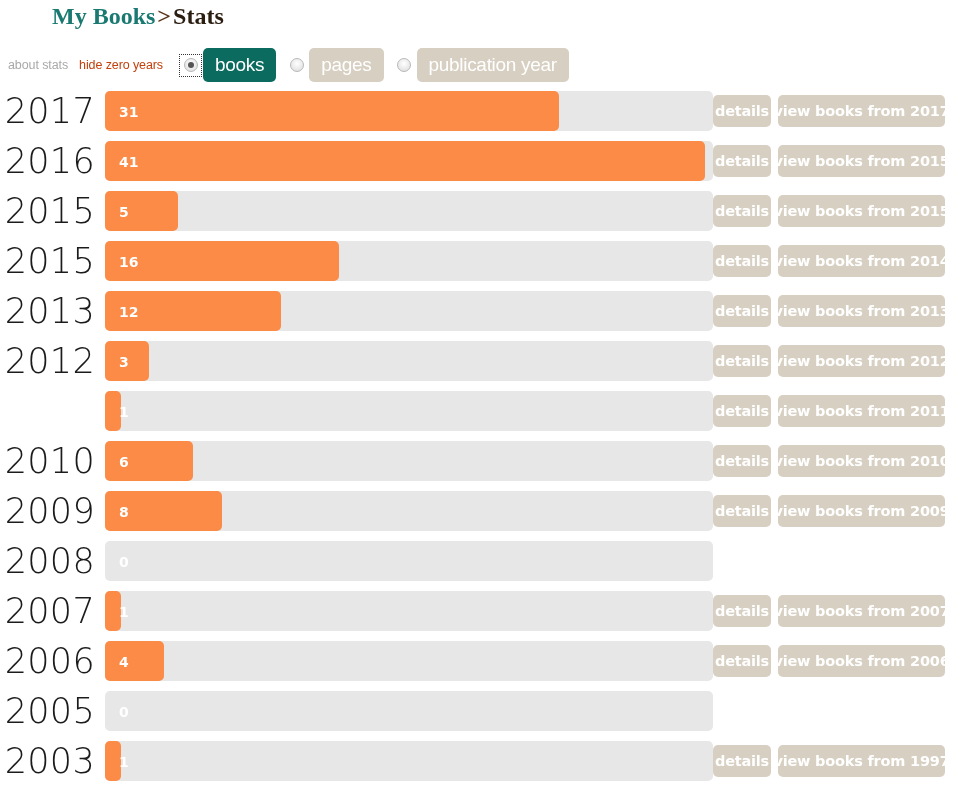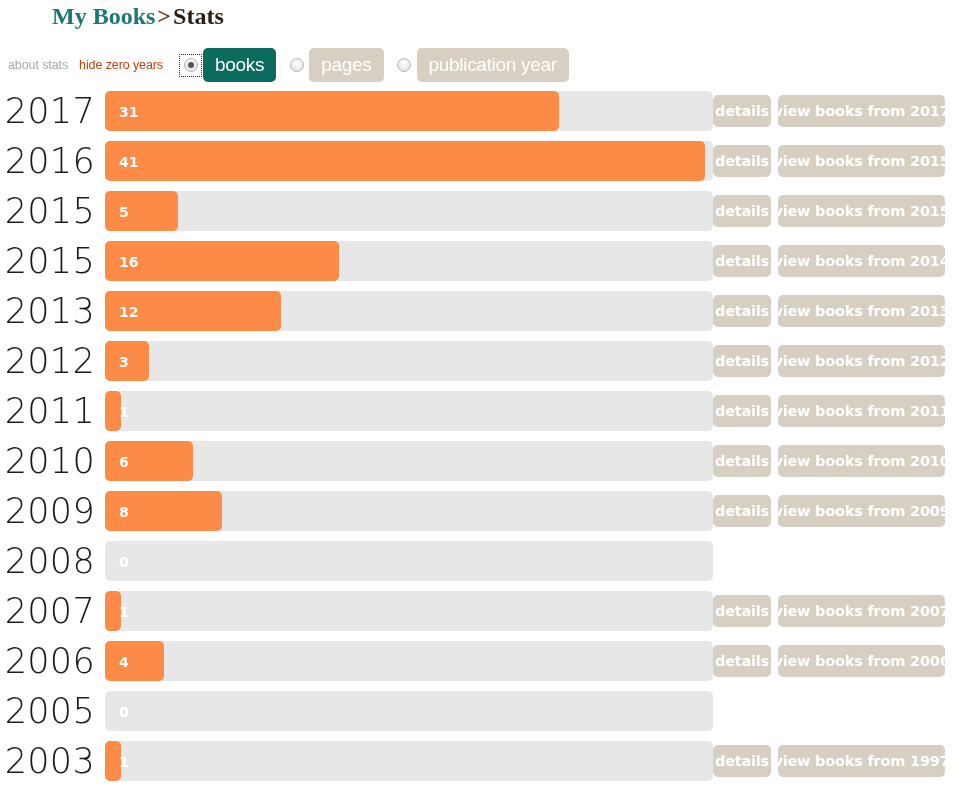--- a/index.html
+++ b/index.html
@@ -289,21 +289,20 @@
       <div class="track">
         <div class="bar" style="width: 44px;"></div>
         <div class="bar-value">3</div>
       </div>
       <div class="actions">
         <button class="act-btn act-details">details</button>
         <button class="act-btn act-view">view books from 2012</button>
       </div>
     </div>
     <div class="row">
-      <div class="year">2011</div>
       <div class="track">
         <div class="bar" style="width: 16px;"></div>
         <div class="bar-value">1</div>
       </div>
       <div class="actions">
         <button class="act-btn act-details">details</button>
         <button class="act-btn act-view">view books from 2011</button>
       </div>
     </div>
     <div class="row">

